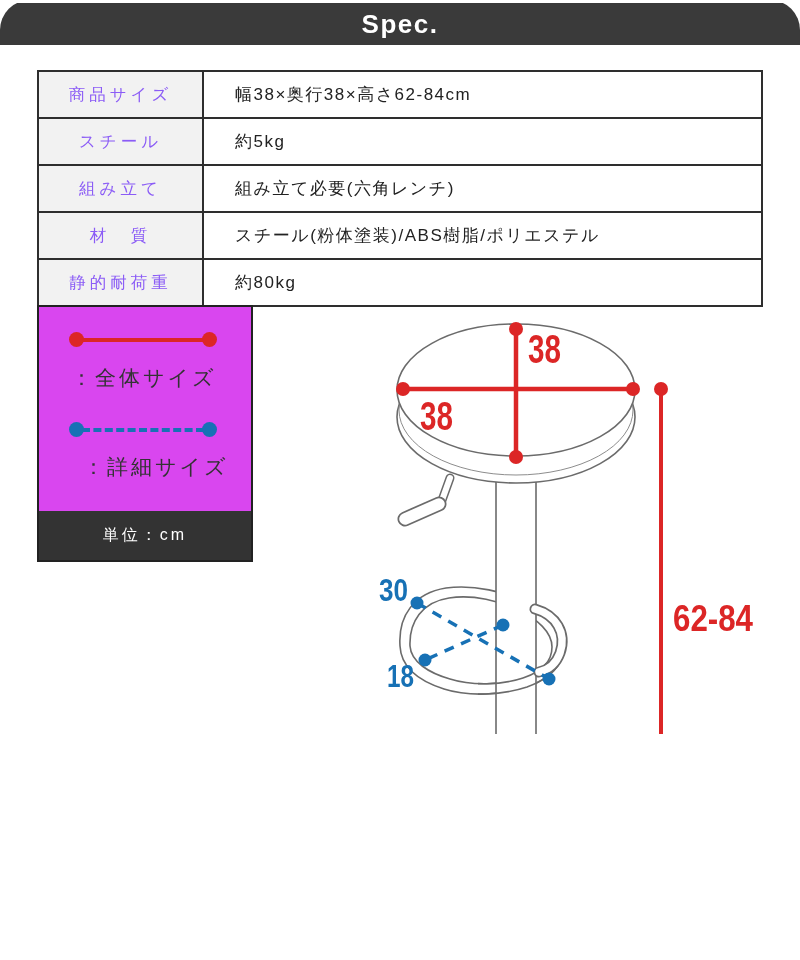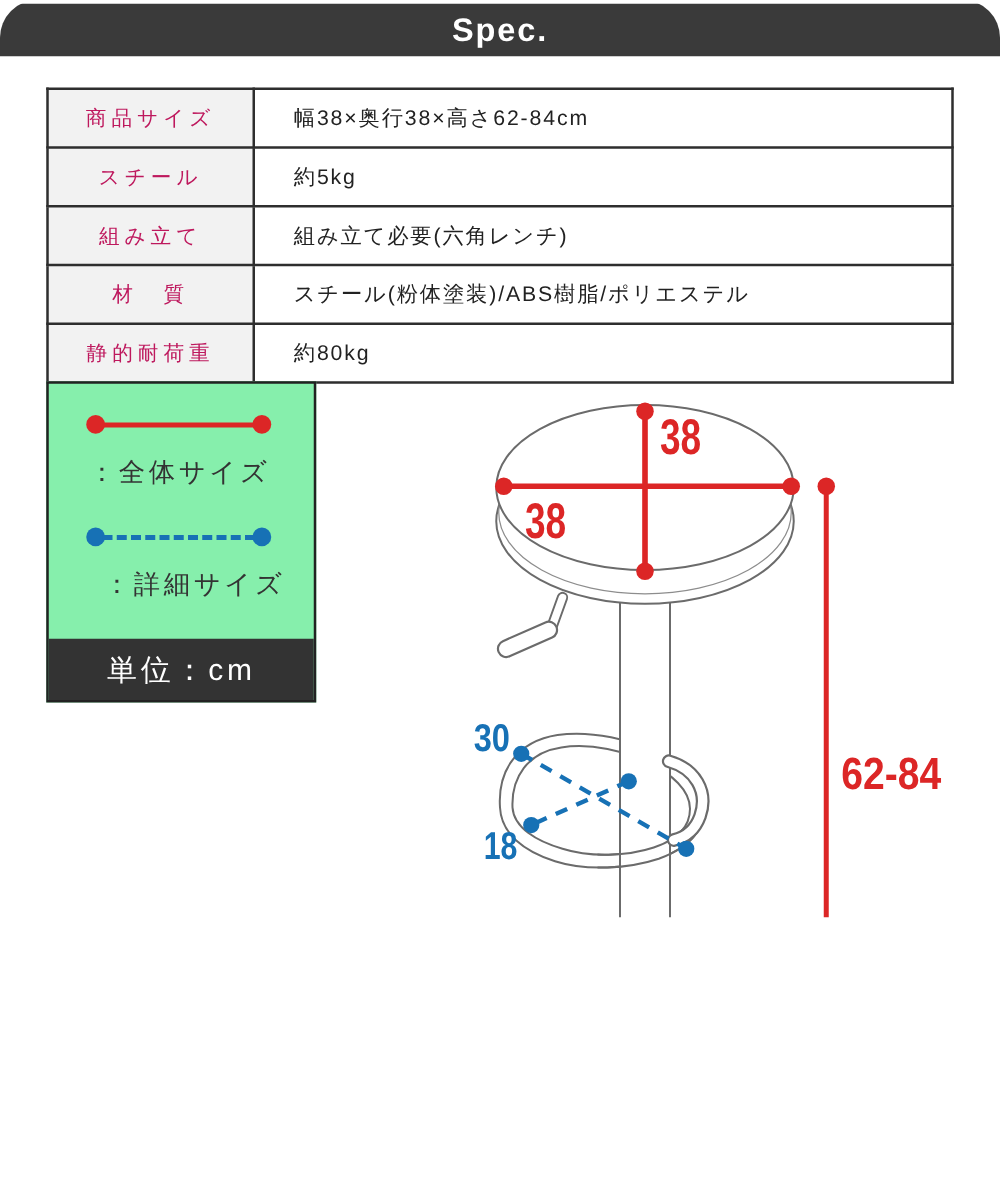--- a/index.html
+++ b/index.html
@@ -9,33 +9,33 @@
   }
   
   .header{position:absolute;left:0;top:3px;width:800px;height:42px;background:#3a3a3a;
     display:flex;align-items:center;justify-content:center;}
   .header .title{color:#ffffff;font-size:26px;font-weight:600;letter-spacing:1.5px;}
   
   table.spec{position:absolute;left:37px;top:70px;width:726px;height:215px;
     border-collapse:collapse;table-layout:fixed;}
   table.spec th,table.spec td{border:2px solid #2e2e2e;height:43px;vertical-align:middle;}
   table.spec th{width:161px;background:#f2f2f2;font-size:16.5px;font-weight:500;
-    letter-spacing:4px;text-align:center;color:#be185d;}
+    letter-spacing:4px;text-align:center;color:#8b5cf6;}
   table.spec td{background:#ffffff;font-size:17px;font-weight:400;letter-spacing:1.5px;
     padding-left:31px;color:#222;}
   
   .legend{position:absolute;left:37px;top:305px;width:216px;height:257px;
-    border:2px solid #222;box-sizing:border-box;background:#86efac;}
+    border:2px solid #222;box-sizing:border-box;background:#d946ef;}
   .legend-line{position:absolute;left:30px;width:148px;height:15px;display:flex;align-items:center;}
   .legend-line .dot{width:15px;height:15px;border-radius:50%;flex:0 0 auto;}
   .legend-line .bar{flex:1 1 auto;height:0;border-top-width:4px;margin:0 -2px;}
   .legend-label{position:absolute;left:32px;font-size:21px;letter-spacing:3px;color:#333;white-space:nowrap;}
   .legend-footer{position:absolute;left:0;right:0;bottom:0;height:49px;background:#333333;
     display:flex;align-items:center;justify-content:center;}
-  .legend-footer span{color:#fff;font-size:24px;letter-spacing:3px;}
+  .legend-footer span{color:#fff;font-size:16px;letter-spacing:3px;}
   svg text{font-family:"Liberation Sans","DejaVu Sans",sans-serif;font-weight:700;}
 </style>
 </head>
 <body>
 
 <div class="stage">
 
   <div class="header">
     <span class="title">Spec.</span>
   </div>

